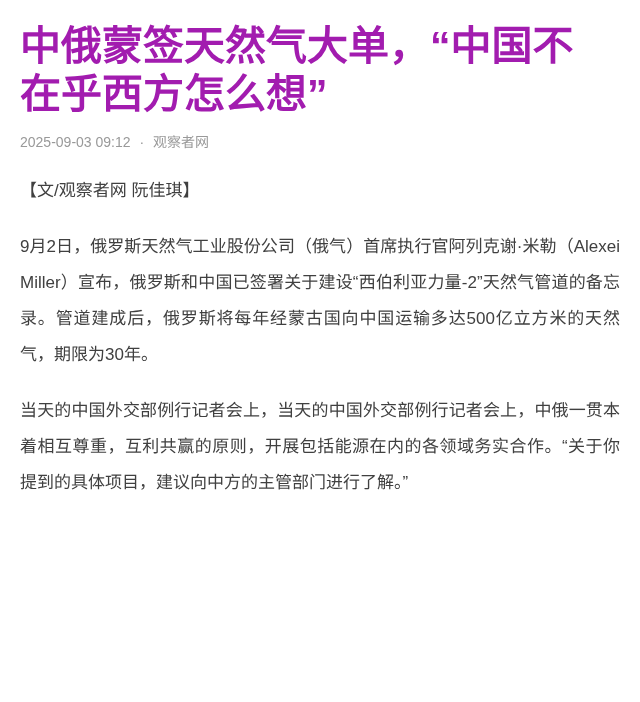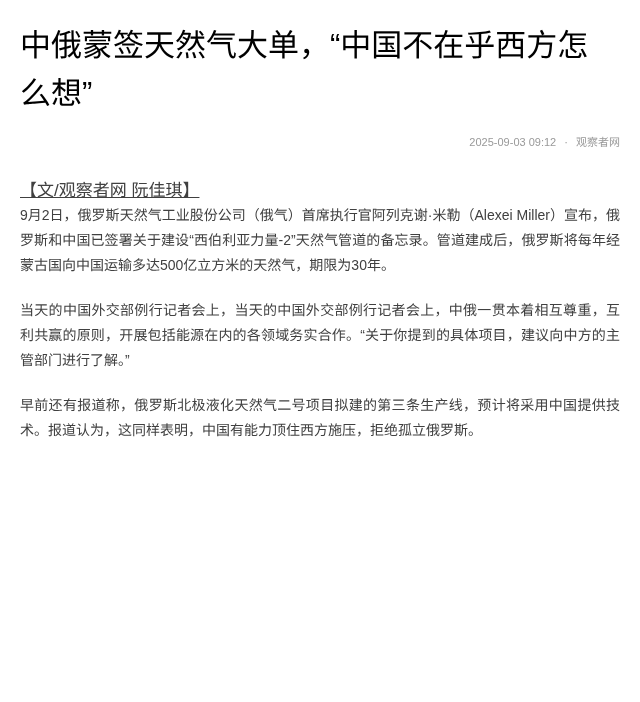--- a/index.html
+++ b/index.html
@@ -9,44 +9,43 @@
     font-family: "Liberation Sans", sans-serif;
     -webkit-font-smoothing: antialiased;
   }
   .page {
     width: 640px;
     min-height: 702px;
     background: #ffffff;
     padding: 22px 20px 20px 20px;
   }
   .title {
-    font-size: 31px;
+    font-size: 41px;
     line-height: 48px;
-    font-weight: 400;
-    color: #000000;
+    font-weight: 700;
+    color: #a21caf;
     max-width: 592px;
     margin-bottom: 14px;
   }
   .meta {
-    font-size: 11px;
+    font-size: 14px;
     line-height: 20px;
     color: #999999;
     margin-bottom: 26px;
-    text-align: right;
   }
   .meta .sep { margin: 0 5px; color: #999999; }
   .byline {
     font-size: 17px;
     line-height: 25px;
     color: #404040;
-    text-decoration: underline;
+    margin-bottom: 26px;
   }
   .para {
-    font-size: 14px;
-    line-height: 25px;
+    font-size: 17px;
+    line-height: 36px;
     color: #404040;
     text-align: justify;
     margin-bottom: 20px;
     max-width: 600px;
   }
 </style>
 </head>
 <body>
 
 <div class="page">
@@ -61,16 +60,15 @@
     </div>
 
     <p class="byline">【文/观察者网 阮佳琪】</p>
 
     <p class="para">9月2日，俄罗斯天然气工业股份公司（俄气）首席执行官阿列克谢·米勒（Alexei Miller）宣布，俄罗斯和中国已签署关于建设“西伯利亚力量-2”天然气管道的备忘录。管道建成后，俄罗斯将每年经蒙古国向中国运输多达500亿立方米的天然气，期限为30年。</p>
 
     <p class="para">当天的中国外交部例行记者会上，当天的中国外交部例行记者会上，中俄一贯本着相互尊重，互利共赢的原则，开展包括能源在内的各领域务实合作。“关于你提到的具体项目，建议向中方的主管部门进行了解。”</p>
 
 
 
-    <p class="para">早前还有报道称，俄罗斯北极液化天然气二号项目拟建的第三条生产线，预计将采用中国提供技术。报道认为，这同样表明，中国有能力顶住西方施压，拒绝孤立俄罗斯。</p>
 
   </article>
 </div>
 
 </body></html>

